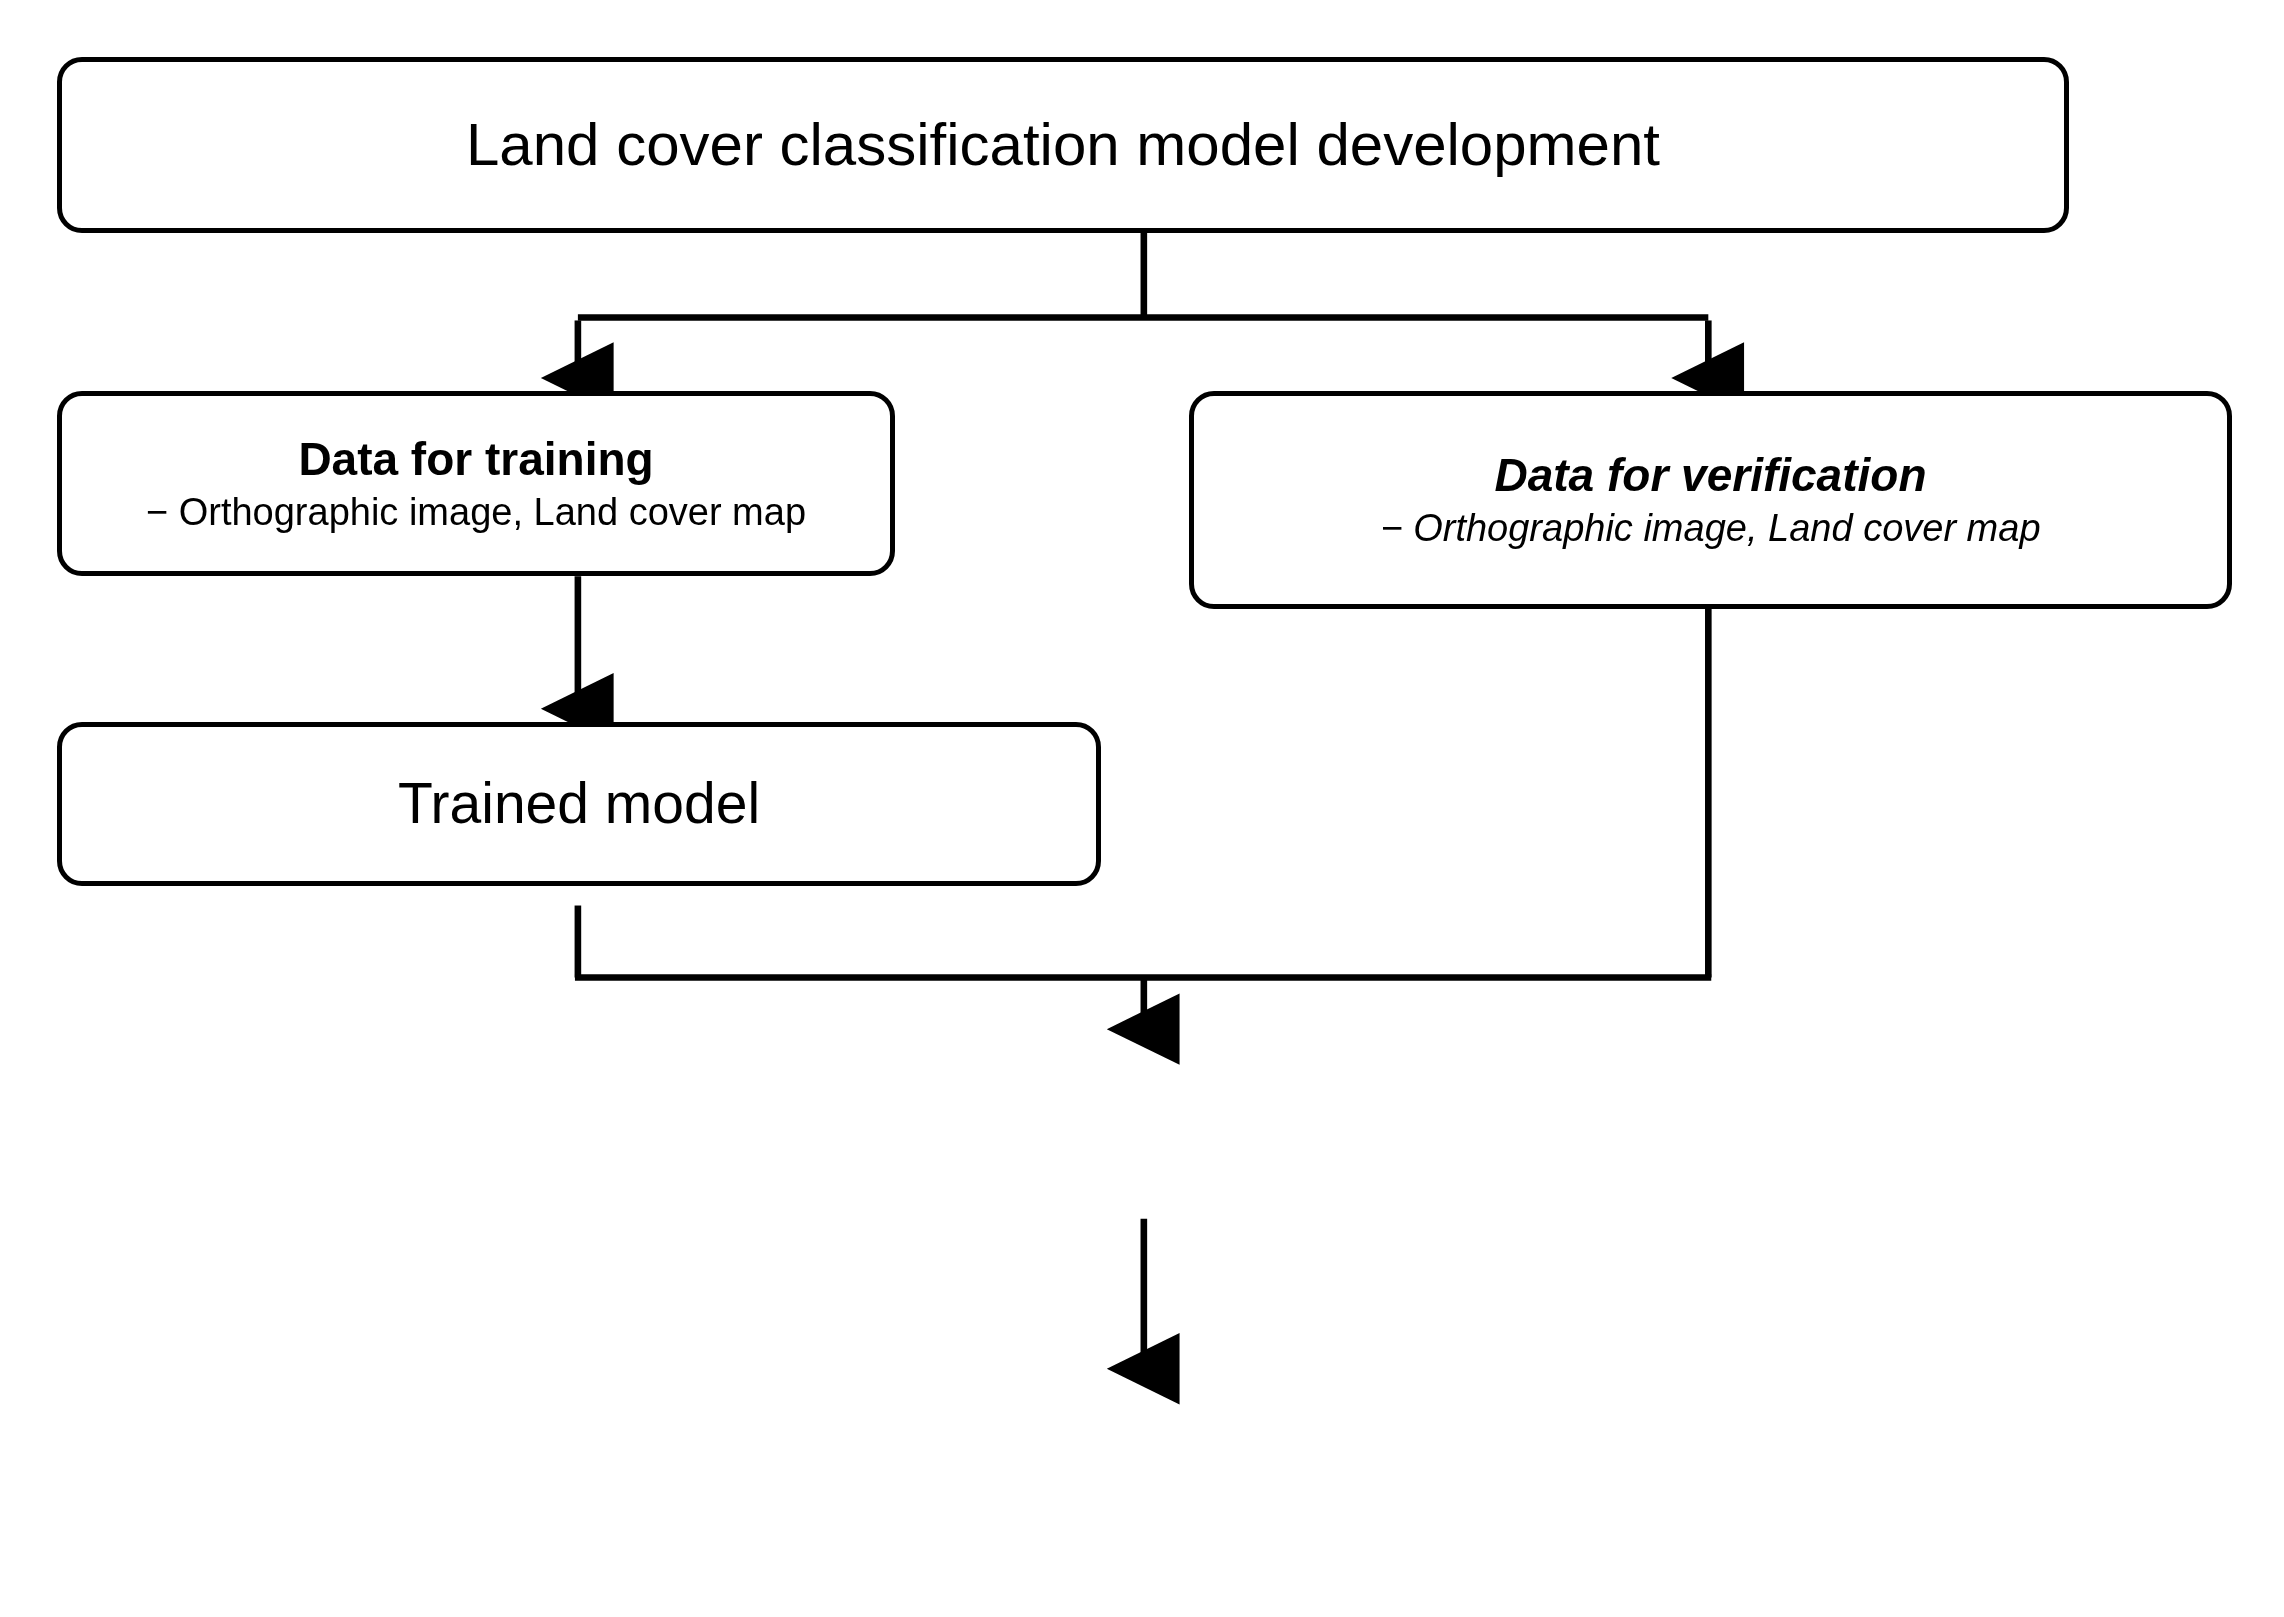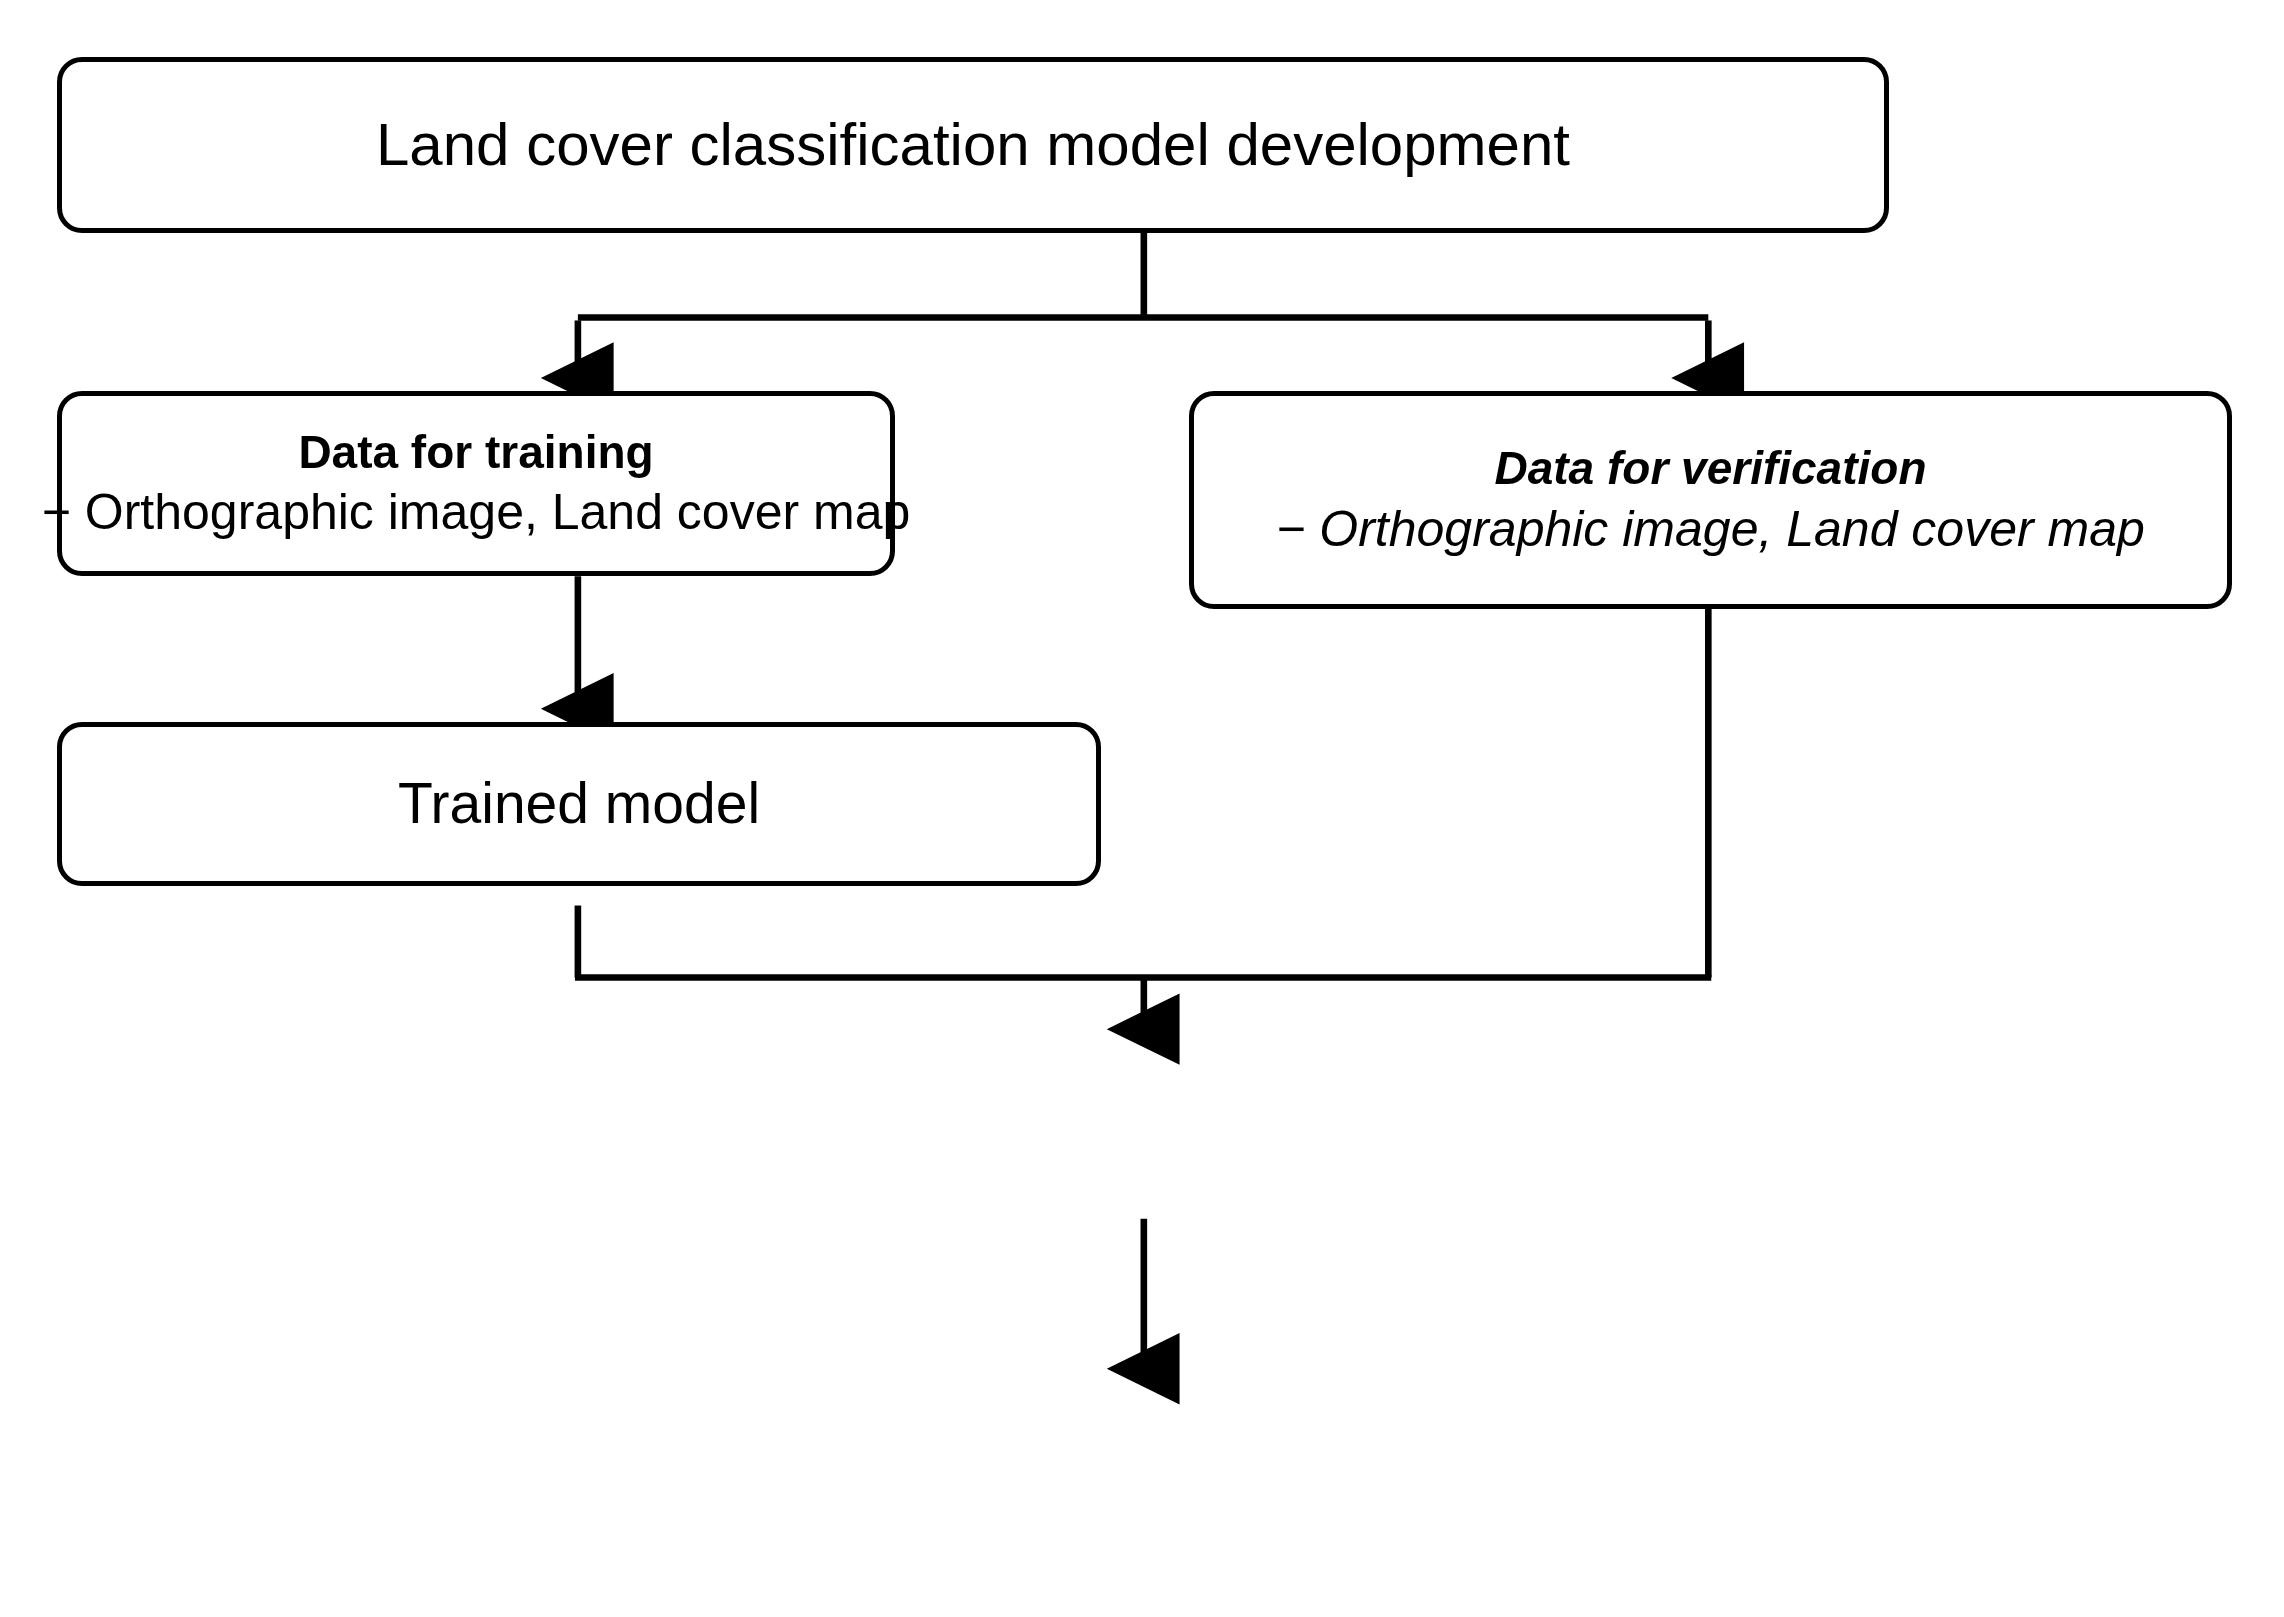--- a/index.html
+++ b/index.html
@@ -41,37 +41,37 @@
   .node-title {
     line-height: 1.12;
     white-space: nowrap;
   }
   .node-sub {
     line-height: 1.12;
     white-space: nowrap;
   }
 
   
-  #node-root        { left: 57px;   top: 57px;   width: 1832px; height: 176px; text-align: right; }
+  #node-root        { left: 57px;   top: 57px;   width: 2012px; height: 176px; text-align: right; }
   #node-train-data  { left: 57px;   top: 391px;  width: 838px; height: 185px; }
   #node-verify-data { left: 1189px; top: 391px;  width: 1043px; height: 218px; font-style: italic; }
   #node-trained     { left: 57px;   top: 722px;  width: 1044px; height: 164px; }
   #node-apply       { left: 57px;   top: 1042px; width: 2176px; height: 176px; }
   #node-accuracy    { left: 57px;   top: 1382px; width: 2176px; height: 176px; }
 
   
   #node-root .node-title      { font-size: 60px; font-weight: 400; }
   #node-apply .node-title     { font-size: 60px; font-weight: 400; }
   #node-accuracy .node-title  { font-size: 60px; font-weight: 400; }
   #node-trained .node-title   { font-size: 57px; font-weight: 400; }
 
   #node-train-data .node-title,
   #node-verify-data .node-title { font-size: 46px; font-weight: 700; margin-bottom: 5.9px; }
   #node-train-data .node-sub,
-  #node-verify-data .node-sub   { font-size: 50px; font-weight: 400; }
+  #node-verify-data .node-sub   { font-size: 38px; font-weight: 400; }
 </style>
 </head>
 <body>
 
 <div id="canvas">
 
   <svg class="flow-svg" viewBox="0 0 3107 2200" xmlns="http://www.w3.org/2000/svg">
     <defs>
       <marker id="arrowhead" markerWidth="14" markerHeight="14" refX="6.2" refY="6" orient="auto" markerUnits="strokeWidth">
         <path d="M 0.6,0.6 L 11.4,0.6 L 6,11.6 z" fill="#000000"></path>

